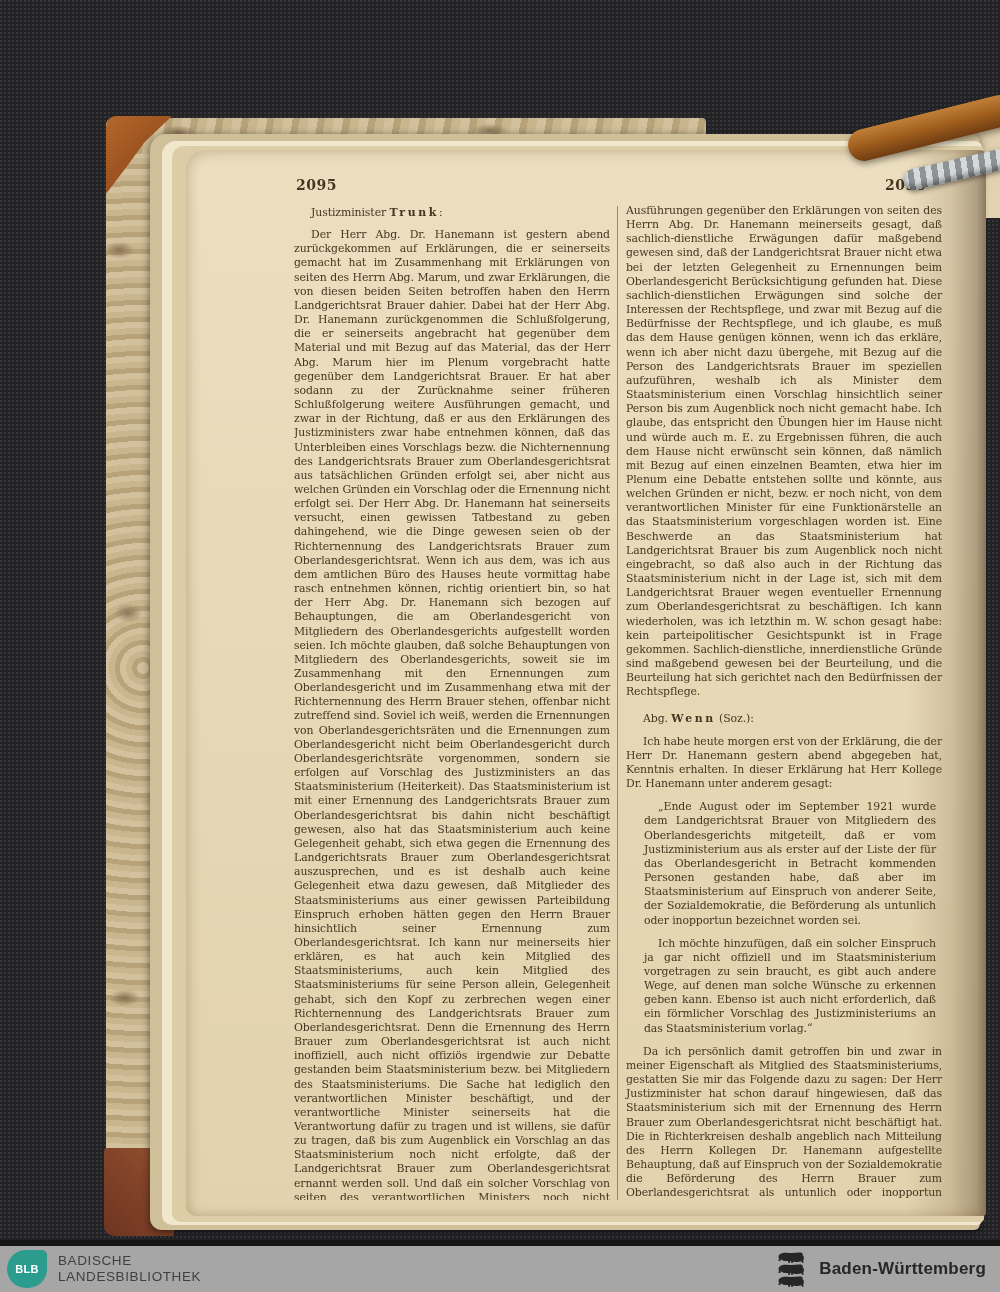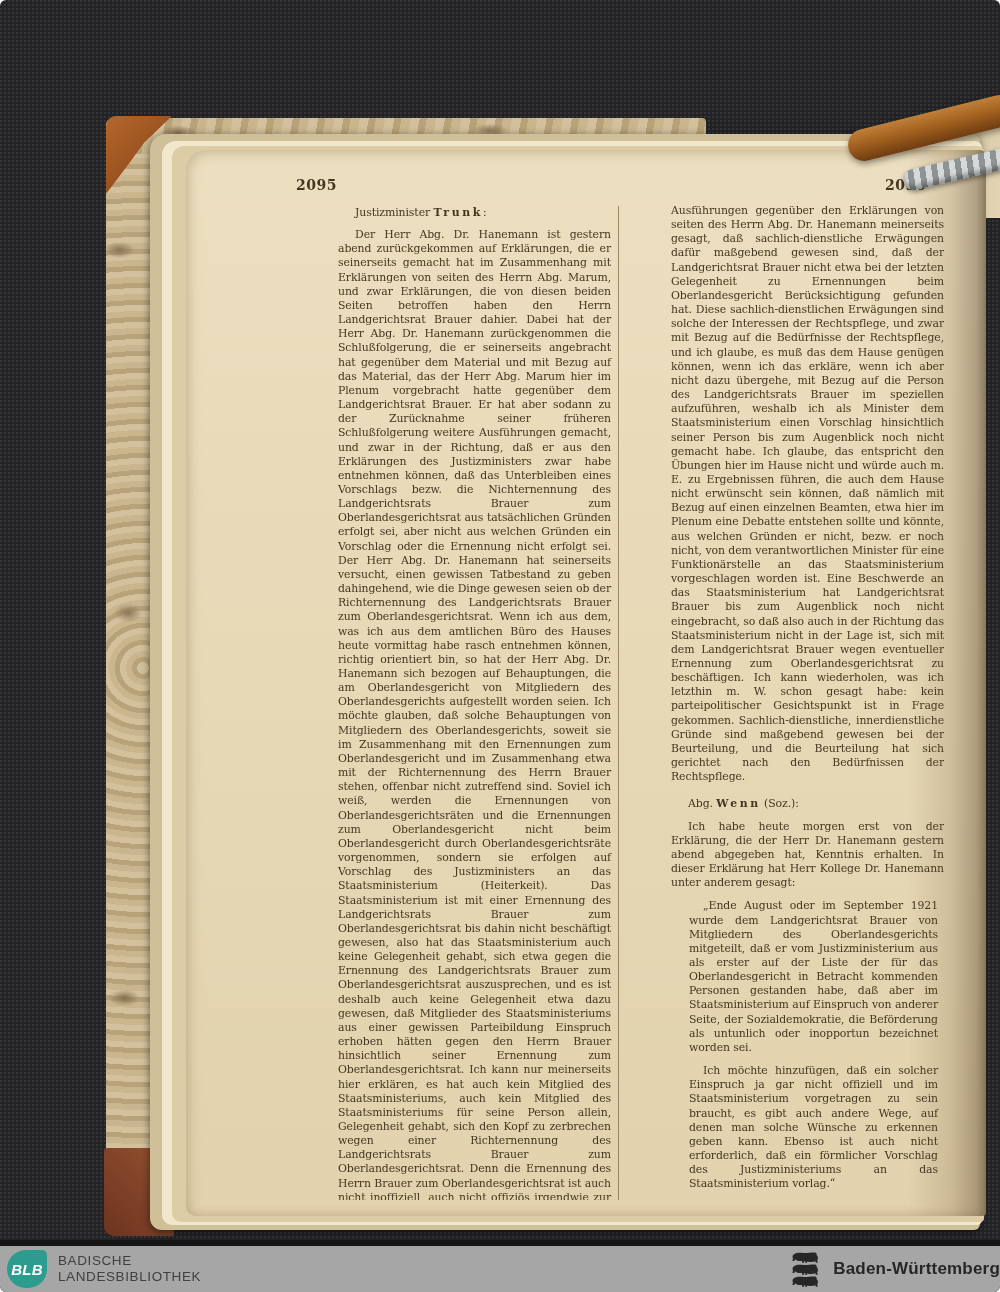--- a/index.html
+++ b/index.html
@@ -2,21 +2,20 @@
 <html><head>
 <meta charset="utf-8">
 <style>
   html,body{margin:0;padding:0;}
   .stage{
     position:relative;width:1000px;height:1292px;overflow:hidden;
     background-color:#232326;
     background-image:radial-gradient(circle at 1px 1px, #35353a 1px, transparent 1.4px);
     background-size:4px 4px;
     font-family:"DejaVu Serif", serif;
-    border-radius:6px;
   }
   
   .cover-left{
     position:absolute;left:106px;top:118px;width:74px;height:1100px;z-index:1;
     border-radius:8px 0 0 8px;
     background-color:#c2ad87;
     background-image:
       radial-gradient(ellipse 26px 14px at 18% 12%, #8a7254 0%, transparent 60%),
       radial-gradient(ellipse 30px 18px at 80% 28%, #a58c66 0%, transparent 60%),
       radial-gradient(ellipse 24px 16px at 30% 45%, #8d7758 0%, transparent 60%),
@@ -64,21 +63,21 @@
     border-radius:0 6px 4px 0;pointer-events:none;
   }
   .pn{position:absolute;top:27px;font-size:14px;font-weight:bold;letter-spacing:.5px;}
   .pn-left{left:110px;}
   .pn-right{right:60px;}
   .running-title{position:absolute;top:30px;left:120px;right:120px;text-align:center;font-size:12.3px;letter-spacing:.2px;}
   .columns{
     position:absolute;left:108px;top:54px;width:650px;height:996px;
     display:flex;overflow:hidden;
   }
-  .col{width:316px;font-size:10.9px;line-height:14.15px;text-align:justify;letter-spacing:-0.1px;margin-left:44px;}
+  .col{width:316px;font-size:10.9px;line-height:14.15px;text-align:justify;letter-spacing:-0.1px;}
   .divider{width:0;border-left:1px solid rgba(96,66,36,.55);margin:2px 8px 0 7px;}
   .speaker-line{margin:2px 0 8px;text-indent:17px;}
   .speaker-name{font-weight:bold;letter-spacing:2.6px;}
   .speaker-line-2{margin:13px 0 8px;text-indent:17px;}
   p.body{margin:0 0 9px;text-indent:17px;}
   p.cont{text-indent:0;}
   blockquote.qt{margin:0 6px 9px 18px;text-indent:14px;}
   
   .paper-wedge{
     position:absolute;left:928px;top:122px;width:74px;height:96px;z-index:2;
@@ -102,24 +101,24 @@
     position:absolute;left:0;bottom:0;width:1000px;height:46px;z-index:10;
     background:#a6a6a6;border-top:6px solid #151515;
     display:flex;align-items:center;justify-content:space-between;
     font-family:"Liberation Sans", sans-serif;
   }
   .footer-left{display:flex;align-items:center;gap:11px;padding-left:7px;}
   .blb-logo{
     width:40px;height:38px;background:#2b9c8e;color:#ffffff;
     border-radius:19px 5px 19px 19px;
     display:flex;align-items:center;justify-content:center;
-    font-weight:bold;font-size:15px;letter-spacing:.3px;font-style:italic;
+    font-weight:bold;font-size:11px;letter-spacing:.3px;
   }
   .lib-name{color:#404040;font-weight:normal;font-size:13.5px;line-height:16px;letter-spacing:.6px;}
-  .footer-right{display:flex;align-items:center;gap:12px;}
+  .footer-right{display:flex;align-items:center;gap:12px;padding-right:14px;}
   .lions{display:flex;flex-direction:column;gap:1px;}
   .state-name{color:#262626;font-size:17px;font-weight:600;letter-spacing:.2px;}
 </style>
 </head>
 <body>
 
 <div class="stage">
 
   <div class="cover-left"></div>
   <div class="cover-top"></div>

